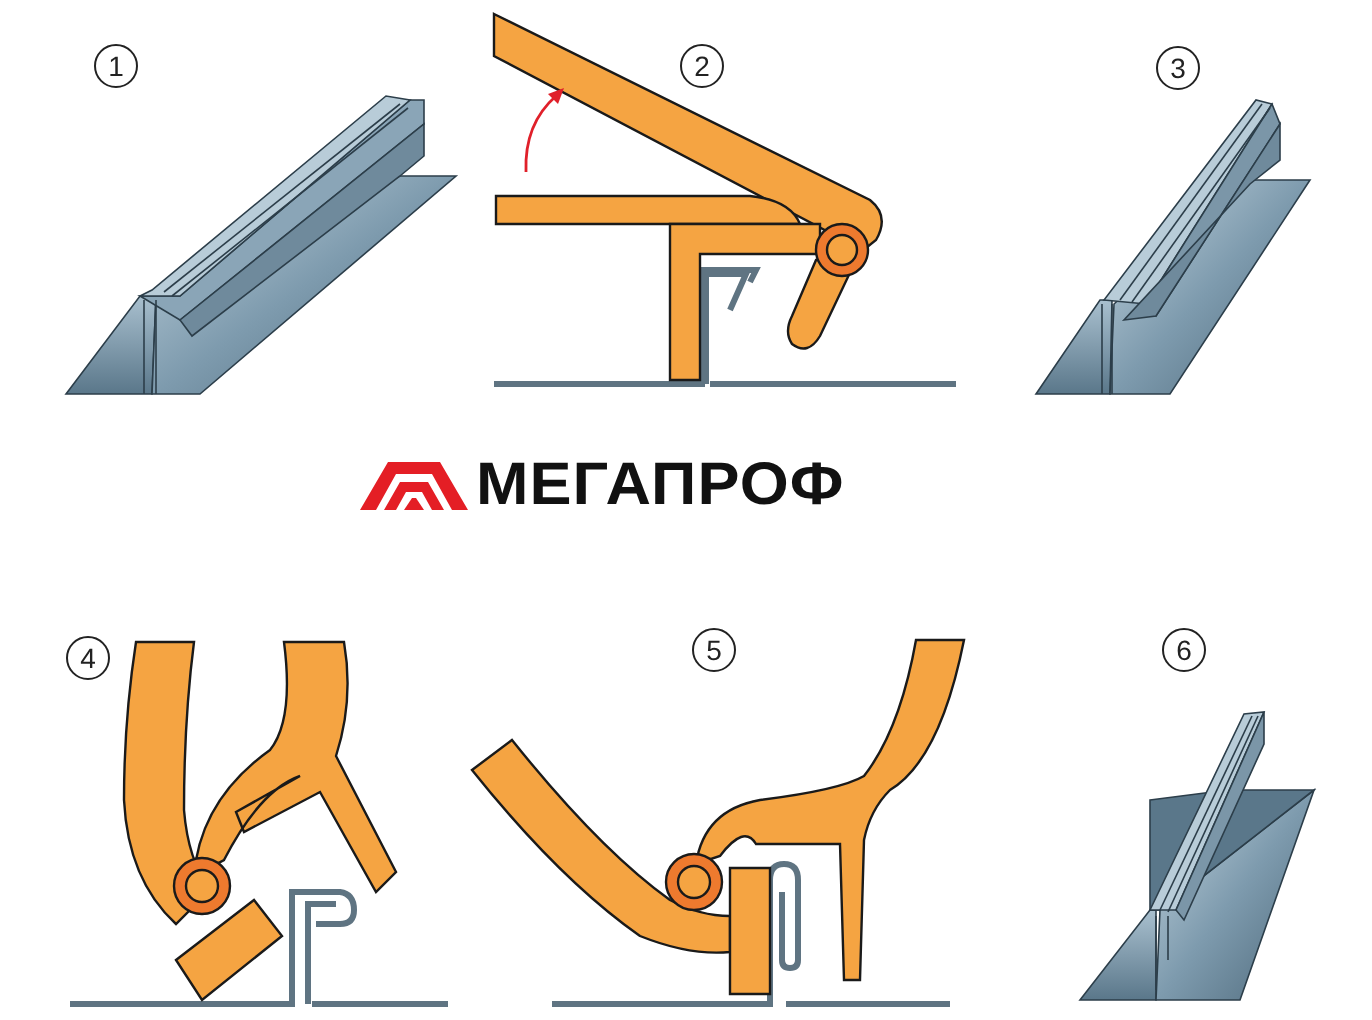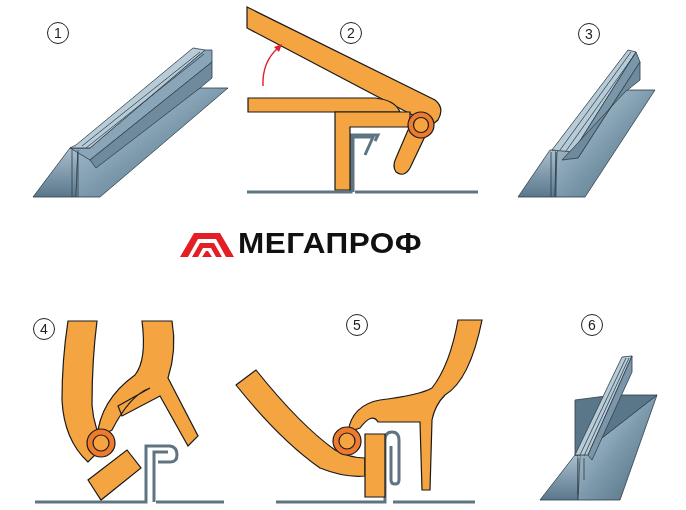--- a/index.html
+++ b/index.html
@@ -1,18 +1,18 @@
 <!DOCTYPE html>
 <html><head>
 <meta charset="utf-8">
 <style>
   html, body { margin:0; padding:0; background:#ffffff; }
   body { width:686px; height:510px; position:relative; overflow:hidden; font-family:"Liberation Sans", sans-serif; }
   .step-num { position:absolute; width:20px; height:20px; border:1.3px solid #222; border-radius:50%; font-size:14px; line-height:20px; text-align:center; color:#222; font-family:"Liberation Sans", sans-serif; background:#fff; }
-  .logo { position:absolute; left:180px; top:229px; height:28px; display:flex; align-items:flex-end; }
+  .logo { position:absolute; left:180px; top:229px; height:28px; display:flex; align-items:center; }
   .logo-text { font-family:"Liberation Sans", sans-serif; font-weight:bold; font-size:30px; letter-spacing:0.5px; color:#111; line-height:28px; margin-left:4px; transform:scaleX(1.05); transform-origin:left; }
   svg { position:absolute; left:0; top:0; }
 </style>
 </head>
 <body>
 
 <div class="step-num" style="left:47px;top:22px;">1</div>
 <div class="step-num" style="left:340px;top:22px;">2</div>
 <div class="step-num" style="left:578px;top:23px;">3</div>
 <div class="step-num" style="left:33px;top:318px;">4</div>

